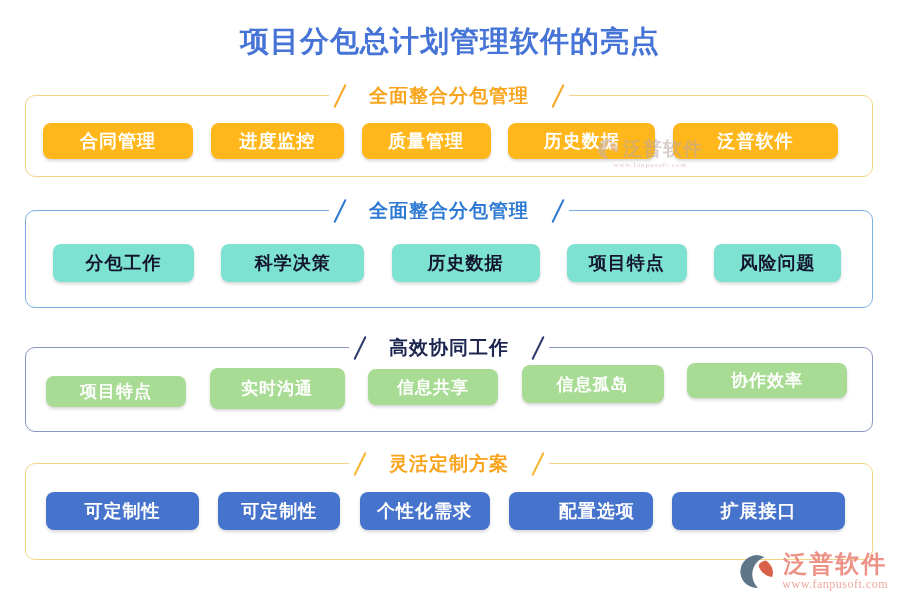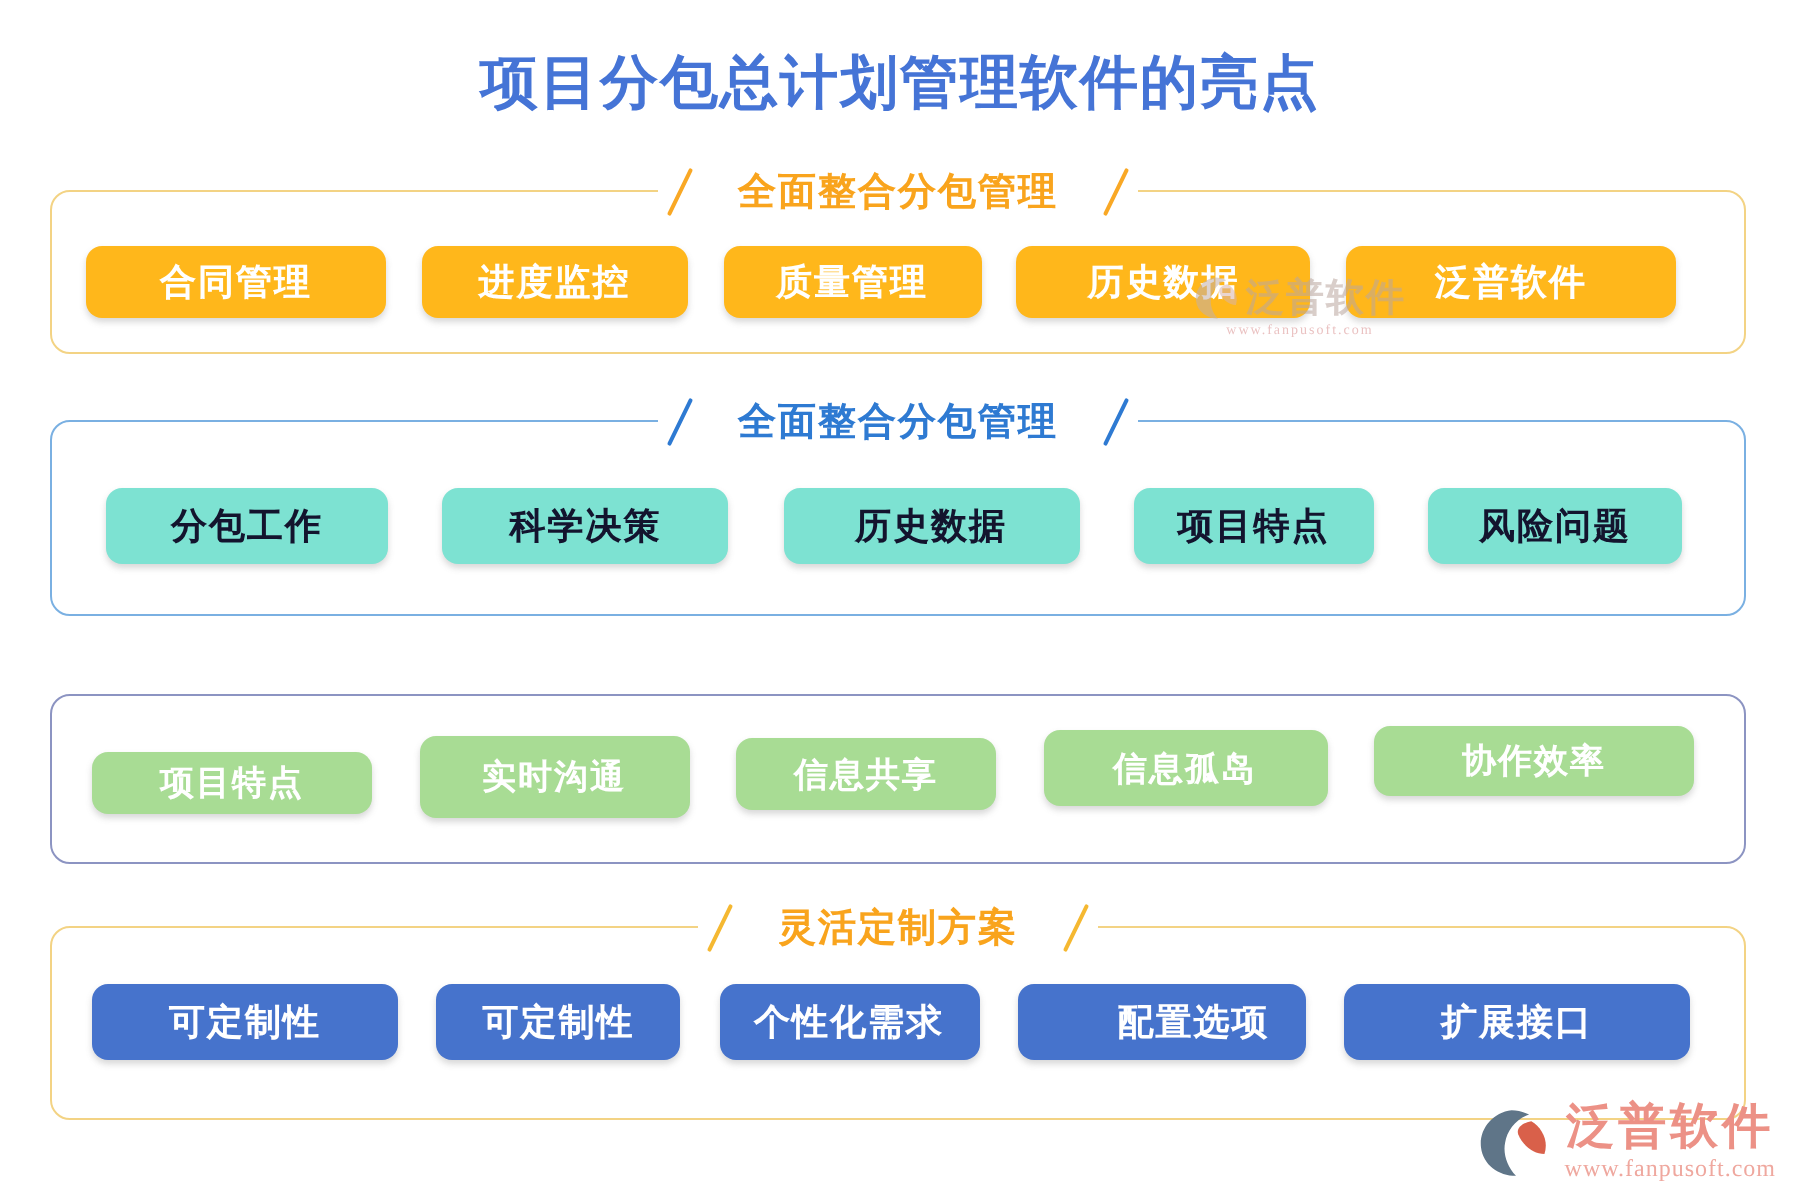--- a/index.html
+++ b/index.html
@@ -102,20 +102,27 @@
     <div class="chip-row">
       <div class="chip">分包工作</div>
       <div class="chip">科学决策</div>
       <div class="chip">历史数据</div>
       <div class="chip">项目特点</div>
       <div class="chip">风险问题</div>
     </div>
   </section>
 
   <section class="panel s3">
+    <div class="panel-header">
+      <div class="header-inner">
+        <span class="slash"></span>
+        <span class="panel-title">高效协同工作</span>
+        <span class="slash"></span>
+      </div>
+    </div>
     <div class="chip-row">
       <div class="chip">项目特点</div>
       <div class="chip">实时沟通</div>
       <div class="chip">信息共享</div>
       <div class="chip">信息孤岛</div>
       <div class="chip">协作效率</div>
     </div>
   </section>
 
   <section class="panel s4">

